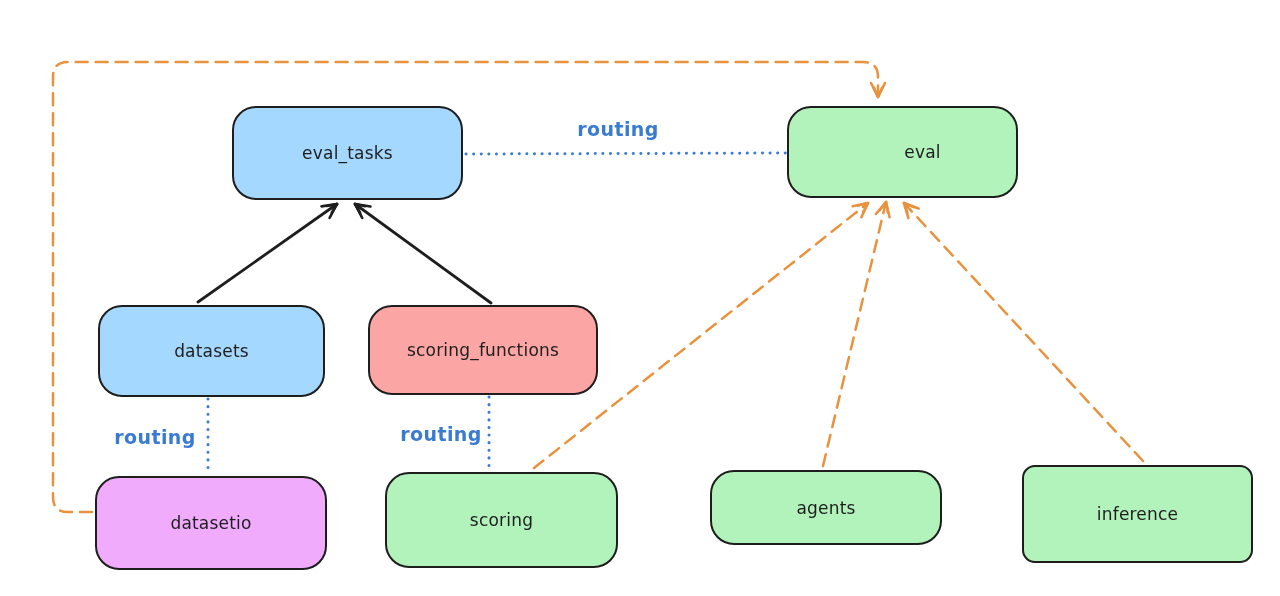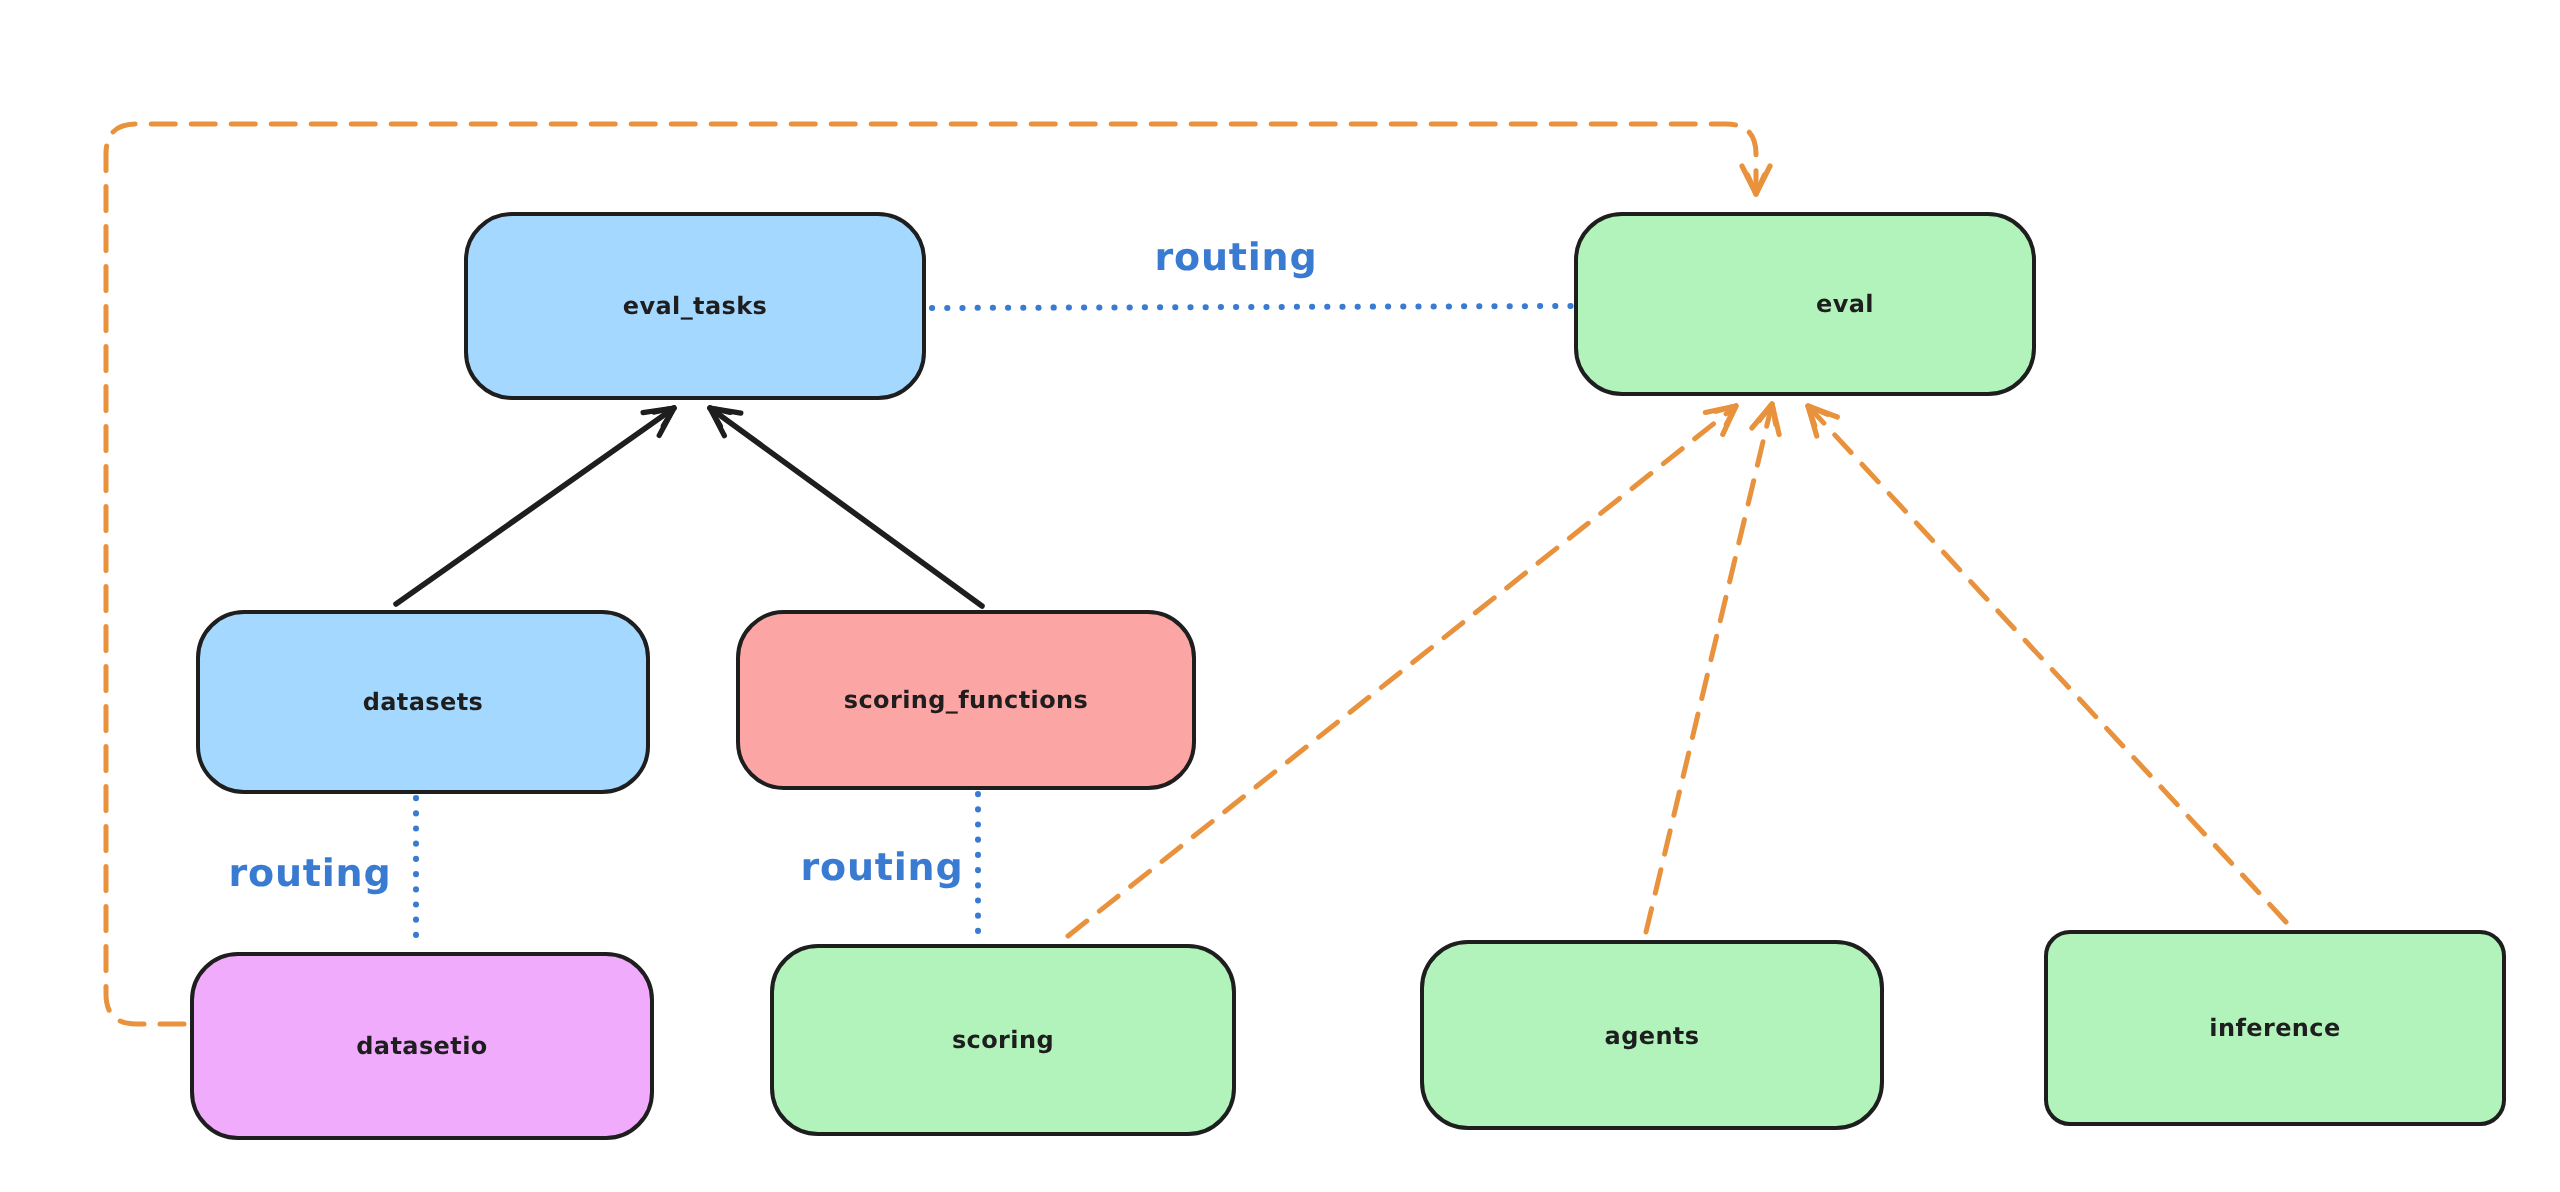--- a/index.html
+++ b/index.html
@@ -5,21 +5,21 @@
   html,body{margin:0;padding:0;background:#ffffff;}
   .canvas{
     position:relative;width:1280px;height:596px;background:#ffffff;
     font-family:"DejaVu Sans", sans-serif;overflow:hidden;
   }
   .edge-layer{position:absolute;left:0;top:0;width:1280px;height:596px;}
   .node{
     position:absolute;box-sizing:border-box;
     border:2.6px solid #1e1e1e;border-radius:24px;
     display:flex;align-items:center;justify-content:center;
-    font-size:12px;color:#1e1e1e;letter-spacing:0.2px;font-weight:bold;
+    font-size:17px;color:#1e1e1e;letter-spacing:0.2px;
   }
   .edge-label{
     position:absolute;transform:translate(-50%,-50%);
     font-size:19px;font-weight:600;letter-spacing:0.4px;
     white-space:nowrap;background:transparent;
   }
 </style>
 </head>
 <body>
 
@@ -59,21 +59,21 @@
       </div>
       <div class="node" style="left: 368px; top: 305px; width: 230px; height: 90px; background: #fca5a5; border-color: rgb(30, 30, 30);">
         <span>scoring_functions</span>
       </div>
       <div class="node" style="left: 95px; top: 476px; width: 232px; height: 94px; background: #f0abfc; border-color: rgb(30, 30, 30);">
         <span>datasetio</span>
       </div>
       <div class="node" style="left: 385px; top: 472px; width: 233px; height: 96px; background: rgb(178, 242, 187); border-color: rgb(30, 30, 30);">
         <span>scoring</span>
       </div>
-      <div class="node" style="left: 710px; top: 470px; width: 232px; height: 95px; background: rgb(178, 242, 187); border-color: rgb(30, 30, 30);">
+      <div class="node" style="left: 710px; top: 470px; width: 232px; height: 75px; background: rgb(178, 242, 187); border-color: rgb(30, 30, 30);">
         <span>agents</span>
       </div>
       <div class="node" style="left: 1022px; top: 465px; width: 231px; height: 98px; background: rgb(178, 242, 187); border-color: rgb(30, 30, 30); border-radius: 13px;">
         <span>inference</span>
       </div>
     </div>
   <div id="labels">
       <div class="edge-label" style="left: 618px; top: 129px; color: rgb(58, 123, 210);">routing</div>
       <div class="edge-label" style="left: 155px; top: 437px; color: rgb(58, 123, 210);">routing</div>
       <div class="edge-label" style="left: 441px; top: 434px; color: rgb(58, 123, 210);">routing</div>

